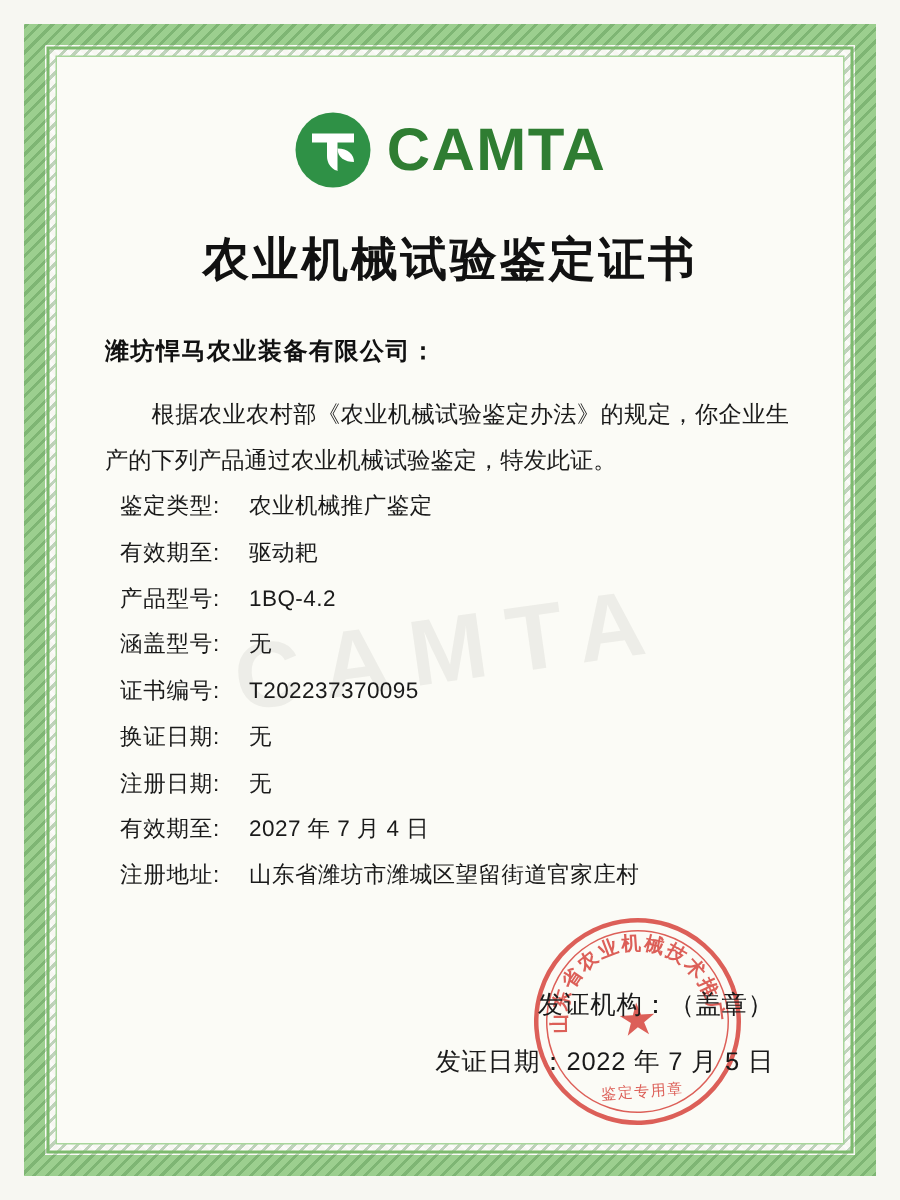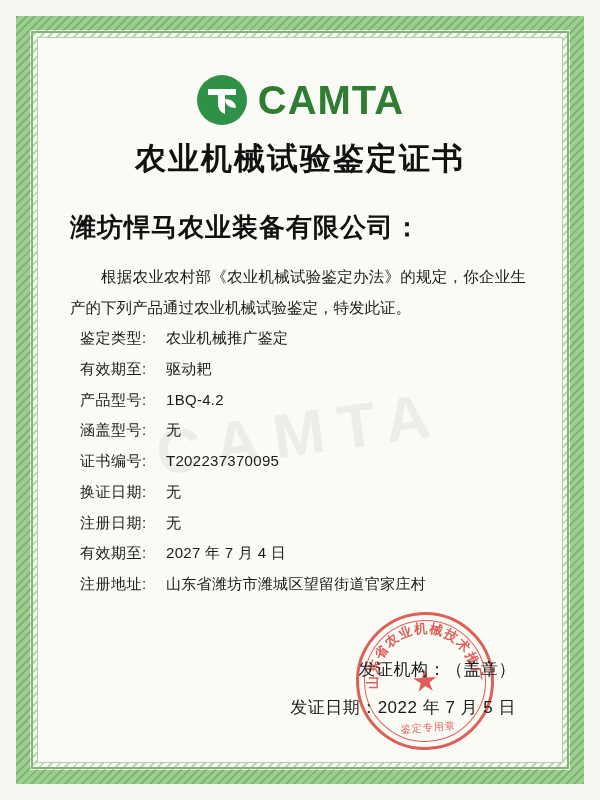--- a/index.html
+++ b/index.html
@@ -112,31 +112,31 @@
   }
   .logo-text {
     font-size: 40px;
     font-weight: bold;
     letter-spacing: 1px;
     color: #2f7d32;
     line-height: 1;
   }
 
   .doc-title {
-    margin-top: 12px;
+    margin-top: 26px;
     text-align: center;
     font-size: 31px;
     font-weight: bold;
     letter-spacing: 2px;
     color: #111111;
   }
 
   .recipient {
     margin-top: 30px;
-    font-size: 26px;
+    font-size: 16px;
     font-weight: bold;
     color: #111111;
     letter-spacing: 1px;
   }
 
   .paragraph {
     margin-top: 16px;
     font-size: 15.5px;
     line-height: 2;
     color: #1a1a1a;

